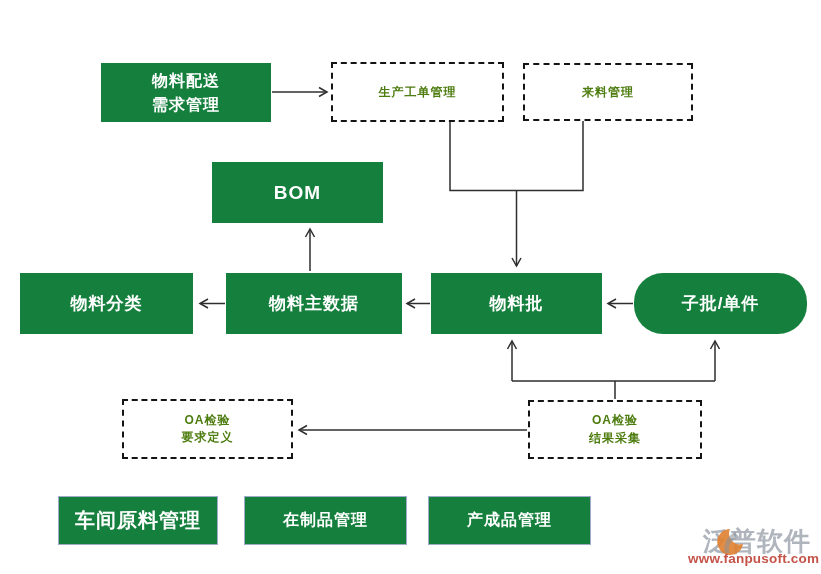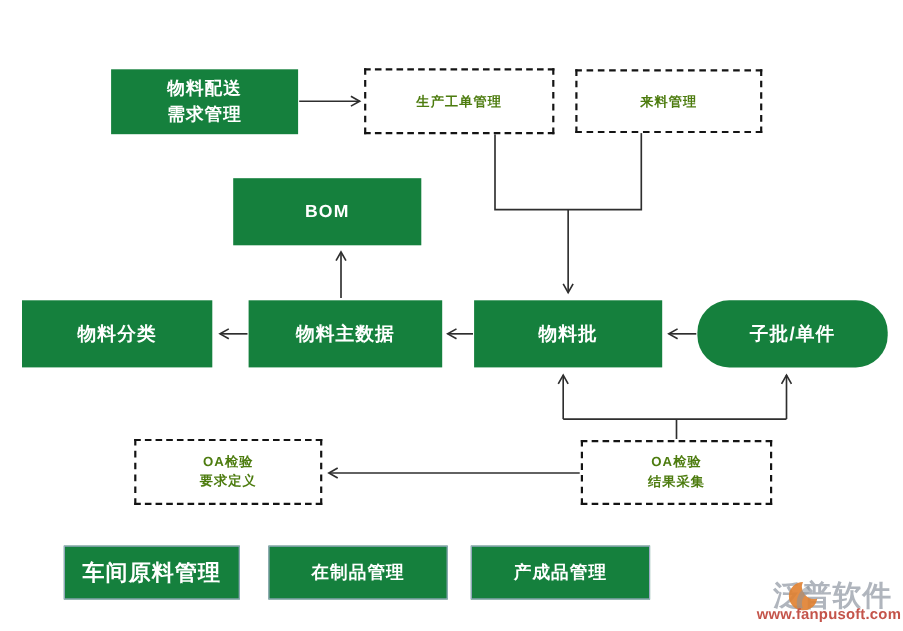--- a/index.html
+++ b/index.html
@@ -28,21 +28,21 @@
   }
   .solid.bordered{border:1px solid #9fabc8;}
   .dashed{
     background:#ffffff;
     border:2px dashed #141414;
     color:#4d7c0f;
     font-size:12px;
     letter-spacing:1px;
   }
   .two-line span{display:block;line-height:1.45;}
-  .bom-text{font-size:16px;letter-spacing:1px;}
+  .bom-text{font-size:19px;letter-spacing:1px;}
   .connectors{position:absolute;left:0;top:0;width:821px;height:574px;}
   .watermark-brand{
     position:absolute;left:703px;top:524px;
     font-size:26px;font-weight:bold;letter-spacing:1px;
     color:#9aa1ab;opacity:0.78;white-space:nowrap;text-align:center;
   }
   .watermark-url{
     position:absolute;left:688px;top:551px;width:130px;
     font-size:13.5px;font-weight:bold;text-align:right;
     color:#c4544a;letter-spacing:0.2px;white-space:nowrap;

